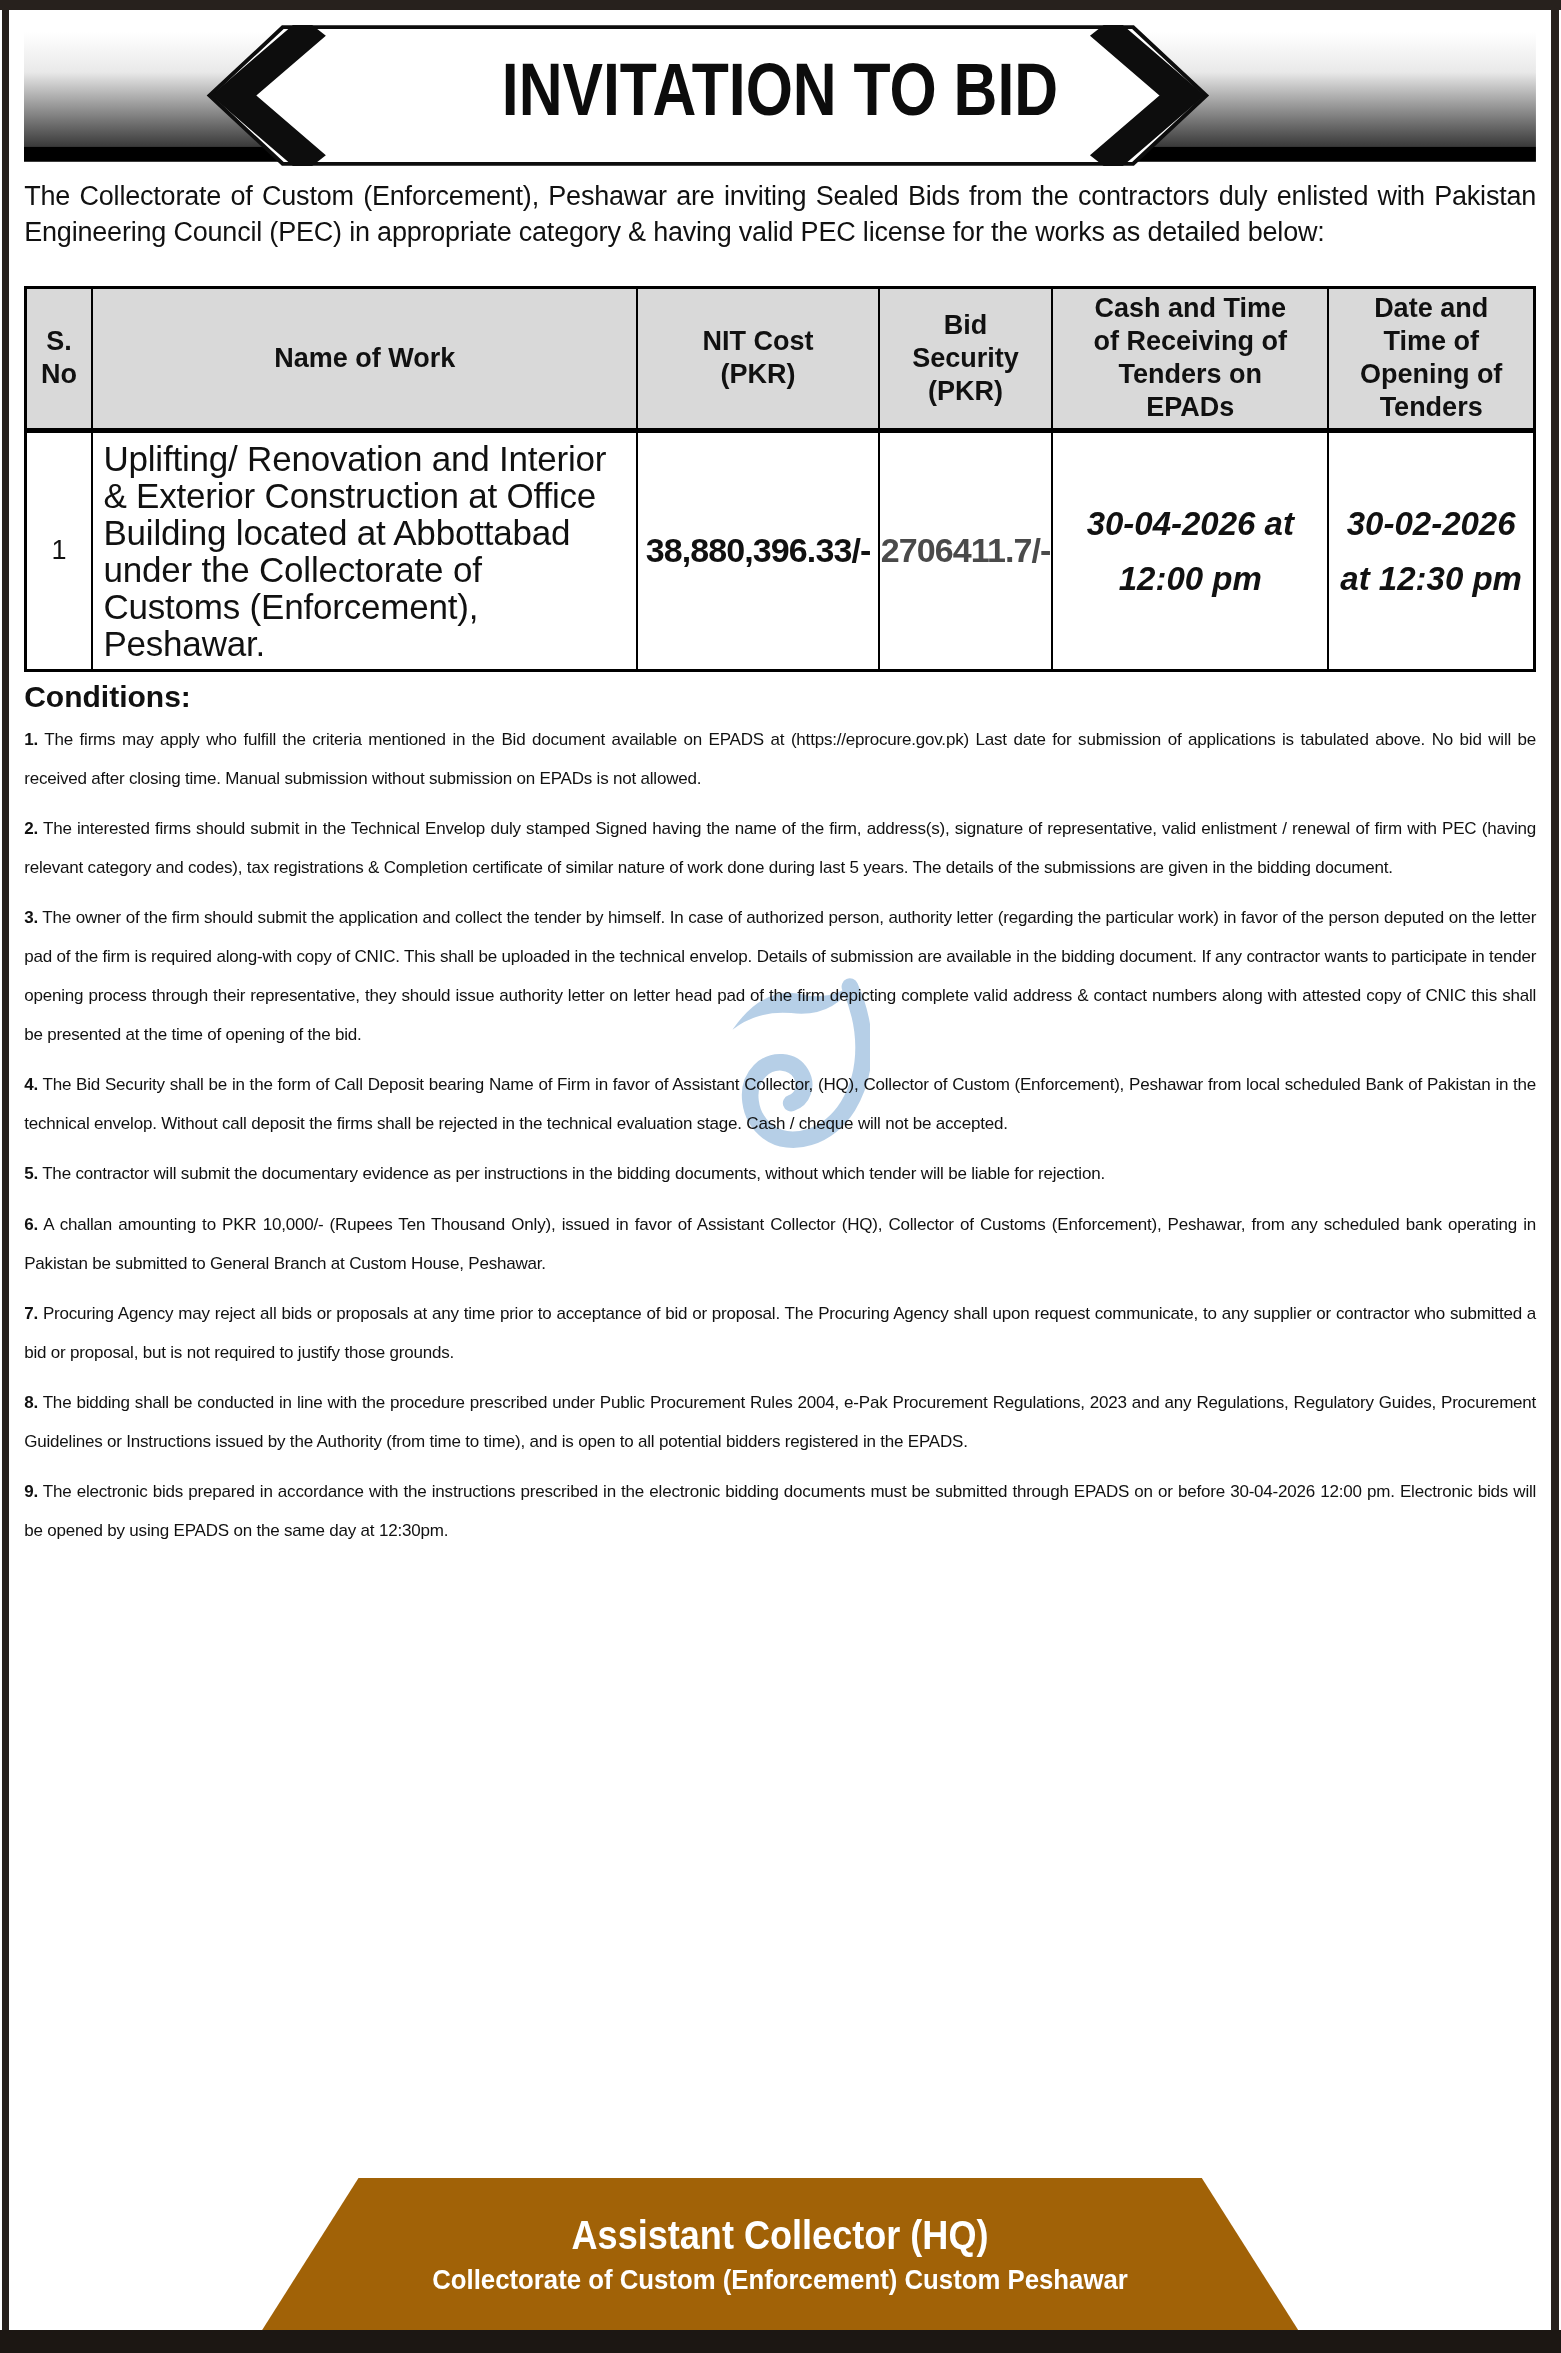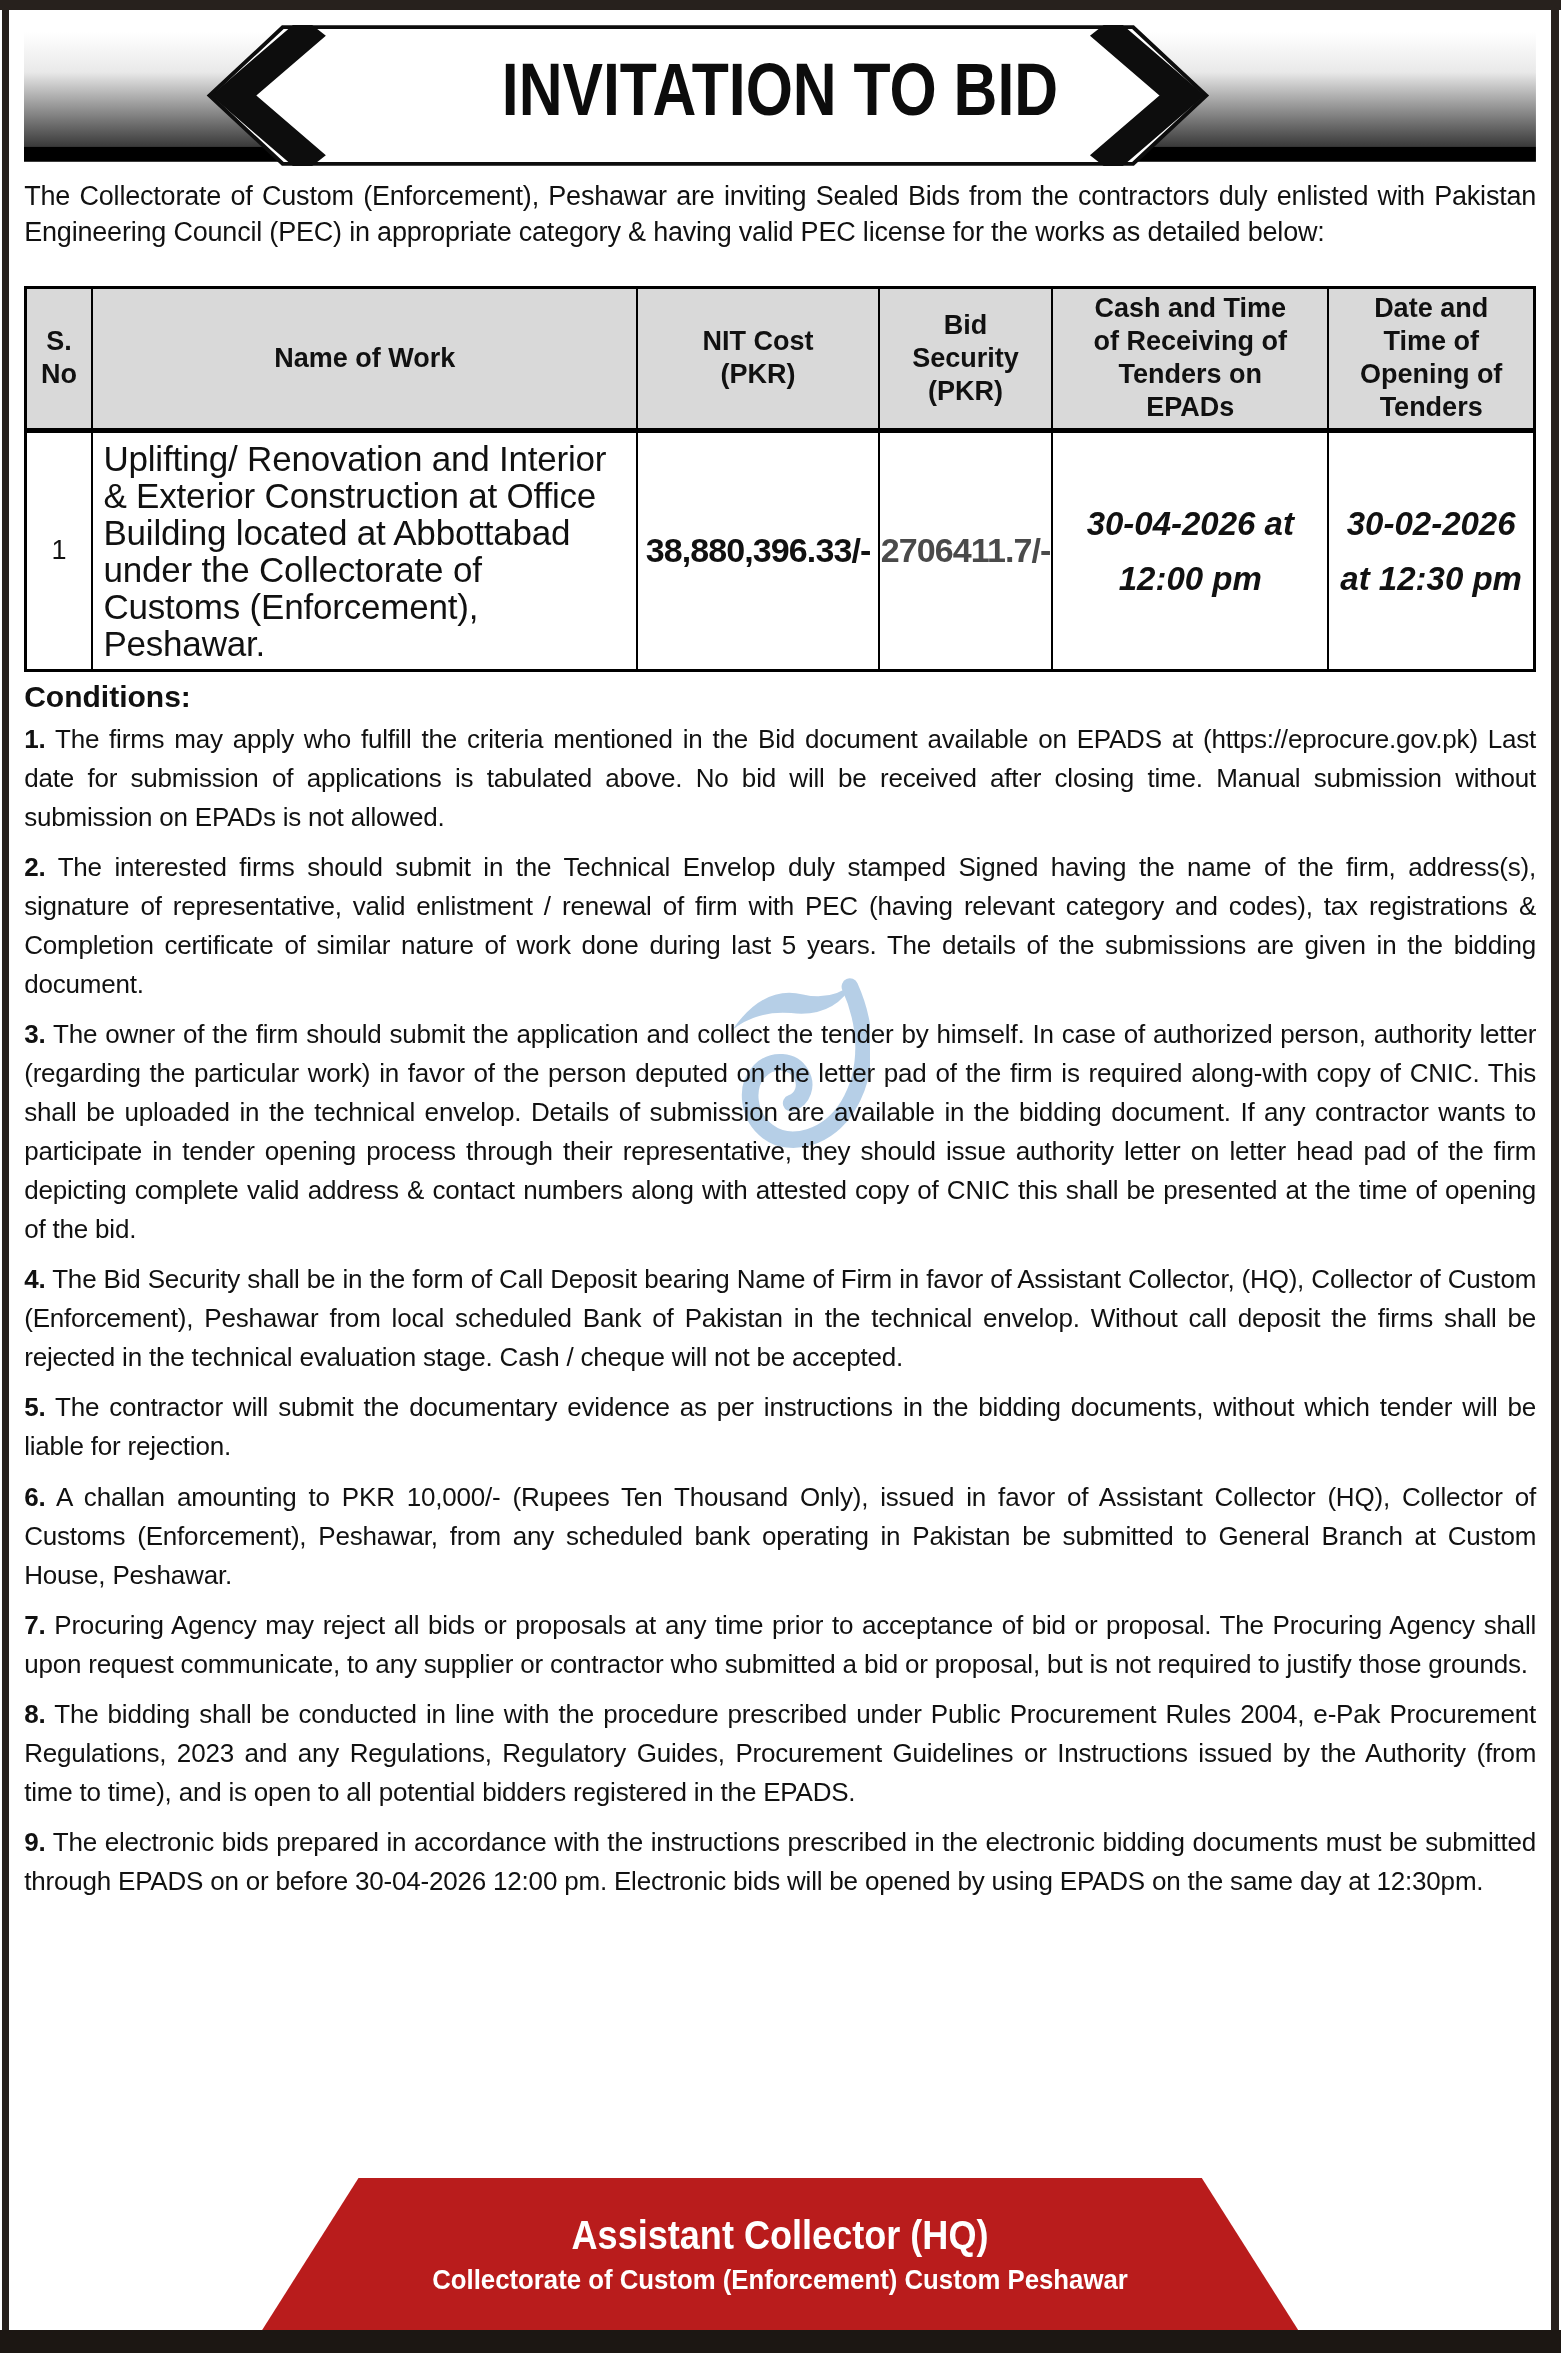--- a/index.html
+++ b/index.html
@@ -69,37 +69,37 @@
   td.c-sec{font-weight:bold;font-size:34px;text-align:center;vertical-align:middle;color:#4a4a4a;letter-spacing:-0.9px;}
   td.c-date{font-weight:bold;font-size:33px;line-height:55px;text-align:center;vertical-align:middle;font-style:italic;}
   td.c-date .dwrap{max-width:216px;margin:0 auto;}
   tr.data-row{height:206px;}
 
   
   .conditions{margin-top:8.6px;position:relative;}
   .cond-heading{font-weight:bold;font-size:30px;margin:0 0 5.2px 0;}
   .cond-item{
     margin:0 0 11.2px 0;
-    font-size:26px;line-height:39px;
+    font-size:17px;line-height:39px;
     text-align:justify;letter-spacing:-0.2px;
     position:relative;z-index:1;
   }
   .cnum{font-weight:bold;}
 
   
   .watermark{
     position:absolute;left:704px;top:289px;width:142px;height:186px;
     z-index:0;opacity:0.85;pointer-events:none;
   }
 
   
   .footer-wrap{margin-top:auto;padding-bottom:0;}
   .footer-trap{
     width:1036px;height:152px;margin:0 auto;
-    background:#b91c1c;color:#fff;text-align:center;
+    background:#a16207;color:#fff;text-align:center;
     clip-path:polygon(9.3% 0%, 90.7% 0%, 100% 100%, 0% 100%);
     display:flex;flex-direction:column;justify-content:center;gap:5.2px;
   }
   .footer-line1{
     font-weight:bold;font-size:41px;
     transform:scaleX(0.88);transform-origin:center;white-space:nowrap;
   }
   .footer-line2{
     font-weight:bold;font-size:28px;
     transform:scaleX(0.92);transform-origin:center;white-space:nowrap;

